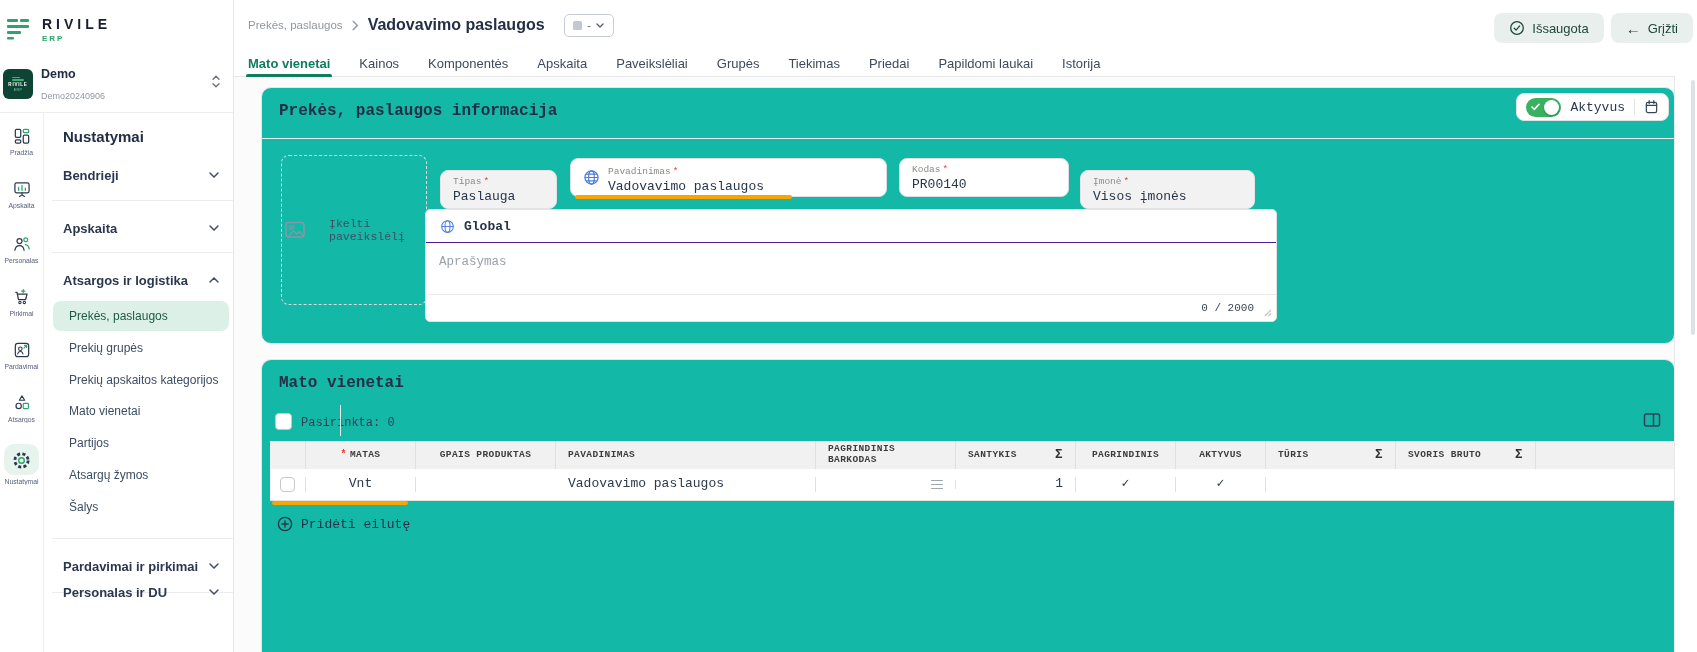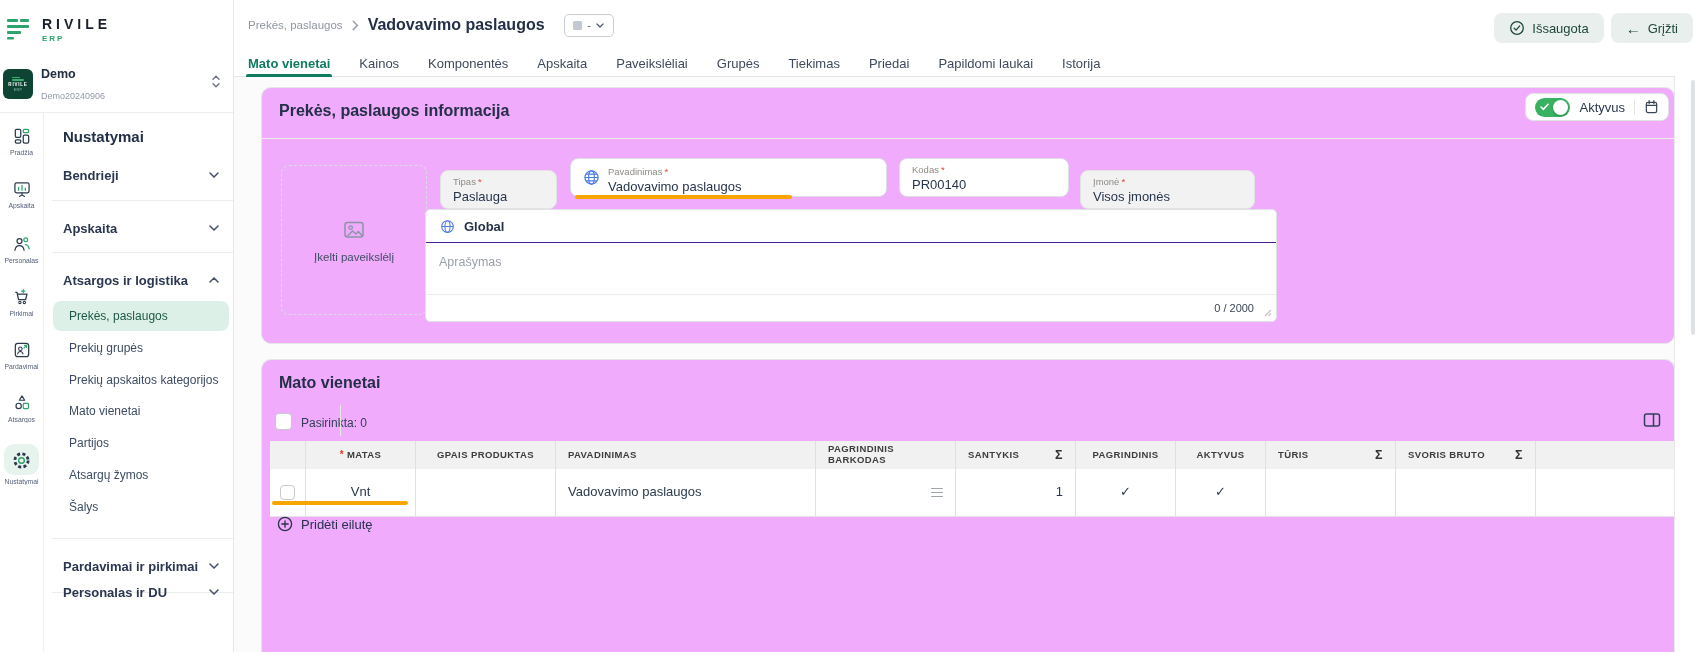--- a/index.html
+++ b/index.html
@@ -52,36 +52,36 @@
   .btn { height:30px; padding:0 15px; border:none; border-radius:8px; background:#e9efec; color:#1d473b; font-size:13px; font-family:inherit; display:flex; align-items:center; gap:7px; cursor:pointer; font-weight:500; }
 
   
   .tabsrow { position:absolute; left:234px; top:50px; width:1441px; height:27px; border-bottom:1px solid #e6e6e6; display:flex; align-items:center; gap:29px; padding-left:14px; }
   .tab { position:relative; font-size:13px; color:#3e4a5b; cursor:pointer; white-space:nowrap; height:27px; display:flex; align-items:center; }
   .tab.active { color:#0f7b5f; font-weight:700; }
   .tab.active::after { content:""; position:absolute; left:-2px; right:-2px; bottom:0; height:3px; background:#0f7b5f; border-radius:2px 2px 0 0; }
 
   
   .pane { position:absolute; left:234px; top:77px; width:1441px; height:575px; background:#fbfbfc; border-right:1px solid #e8e8e8; overflow:hidden; }
-  .card { position:absolute; left:27px; width:1414px; background:#f0abfc; border:1px solid #e4e6e9; border-radius:10px; }
+  .card { position:absolute; left:27px; width:1414px; background:#14b8a6; border:1px solid #e4e6e9; border-radius:10px;font-family:Liberation Mono, monospace; }
   .card1 { top:10px; height:257px; }
   .card2 { top:282px; height:300px; border-radius:10px 10px 0 0; border-bottom:none; }
   .card-title { position:absolute; left:17px; top:14px; font-size:16px; font-weight:700; color:#232f47; }
   .card1-div { position:absolute; left:0; right:0; top:50px; height:1px; background:#ececec; }
 
   
   .toggle-box { position:absolute; right:5px; top:5px; height:28px; border:1px solid #dfe3e6; border-radius:8px; background:#fff; display:flex; align-items:center; gap:9px; padding:0 9px; }
   .toggle { position:relative; width:35px; height:19px; border-radius:10px; background:#38b160; cursor:pointer; flex:0 0 auto; }
   .toggle .knob { position:absolute; right:2px; top:2px; width:15px; height:15px; border-radius:50%; background:#fff; box-shadow:0 1px 2px rgba(0,0,0,.25); }
   .toggle .tick { position:absolute; left:5px; top:5px; }
   .toggle-label { font-size:13px; color:#2b3750; }
   .tb-sep { width:1px; height:16px; background:#e5e5e5; }
 
   
-  .upload { position:absolute; left:19px; top:77px; width:146px; height:150px; border:1.5px dashed #d9dcdf; border-radius:8px; display:flex; flex-direction:column; align-items:center; justify-content:center; gap:9px; cursor:pointer; }
+  .upload { position:absolute; left:19px; top:67px; width:146px; height:150px; border:1.5px dashed #d9dcdf; border-radius:8px; display:flex; flex-direction:row; align-items:center; justify-content:center; gap:21px; cursor:pointer; }
   .upload-label { font-size:11.5px; color:#3e4f63; }
 
   
   .field { position:absolute; top:70px; height:39px; border:1px solid #dcdee3; border-radius:8px; background:#fff; padding:5px 12px 0; }
   .field.grey { background:#f2f2f3; border-color:#e3e3e6;margin-top:12px; }
   .field .flabel { font-size:9.5px; color:#8e8a84; }
   .field .flabel .req { color:#e0482e; margin-left:2px; }
   .field .fvalue { font-size:13px; color:#27354c; margin-top:2px; white-space:nowrap; }
   .field.with-icon { display:flex; align-items:center; gap:8px; padding-top:0; }
   .field.with-icon .fcol { padding-top:5px; }
@@ -100,21 +100,21 @@
   
   .sel-row-cb { position:absolute; left:13px; top:53px; }
   .cb { width:17px; height:17px; border:1.5px solid #c5c9ce; border-radius:4px; background:#fff; cursor:pointer; }
   .sel-label { position:absolute; left:39px; top:56px; font-size:12px; color:#323f55; }
   .ctrl-sep { position:absolute; left:78px; top:45px; width:1px; height:31px; background:#e8e8e8; }
   .cols-btn { position:absolute; right:12px; top:50px; cursor:pointer; }
 
   
   .utable { position:absolute; left:8px; top:81px; width:1404px; }
   .t-head { display:flex; background:#f1f1f1; height:28px; }
-  .t-row { display:flex; background:#fff; height:48px; border-bottom:1px solid #e4e4e4; }
+  .t-row { display:flex; background:#fff; height:32px; border-bottom:1px solid #e4e4e4;align-items:center; }
   .tc { border-right:1px solid #e0e0e0; display:flex; align-items:center; padding:0 12px; font-size:9.5px; font-weight:700; letter-spacing:.4px; color:#3c3c3c; line-height:1.15; }
   .t-head .tc:first-child, .t-row .tc:first-child { border-right:1px solid #e0e0e0; }
   .tc.center { justify-content:center; text-align:center; }
   .tc.right { justify-content:flex-end; }
   .tc.split { justify-content:space-between; }
   .t-row .tc { font-size:13px; font-weight:400; color:#2b3a4e; letter-spacing:0; }
   .sum { font-size:12.5px; font-weight:700; color:#333; }
   .reqmark { color:#e23b2e; margin-right:3px; font-size:10px; }
   .c-sel   { width:36px;  flex:0 0 auto; justify-content:center; padding:0; }
   .c-matas { width:110px; flex:0 0 auto; }

